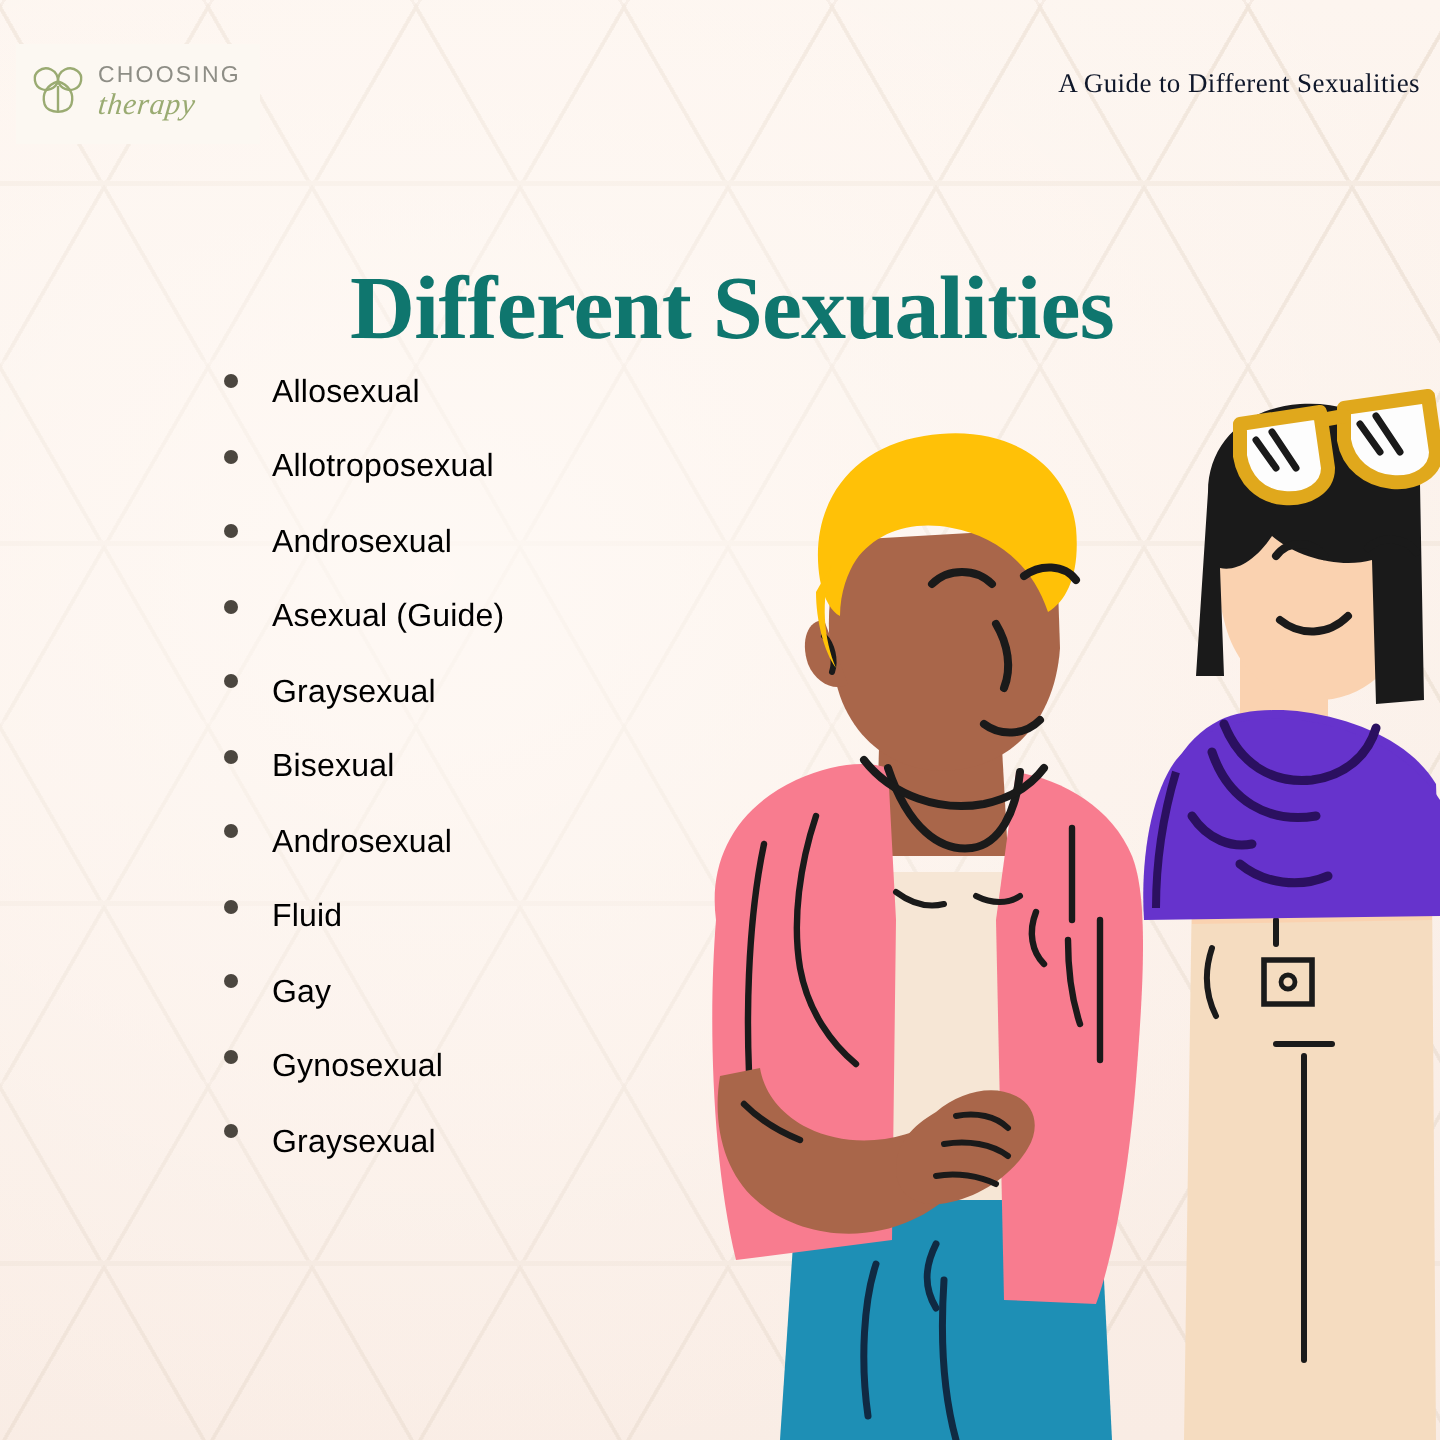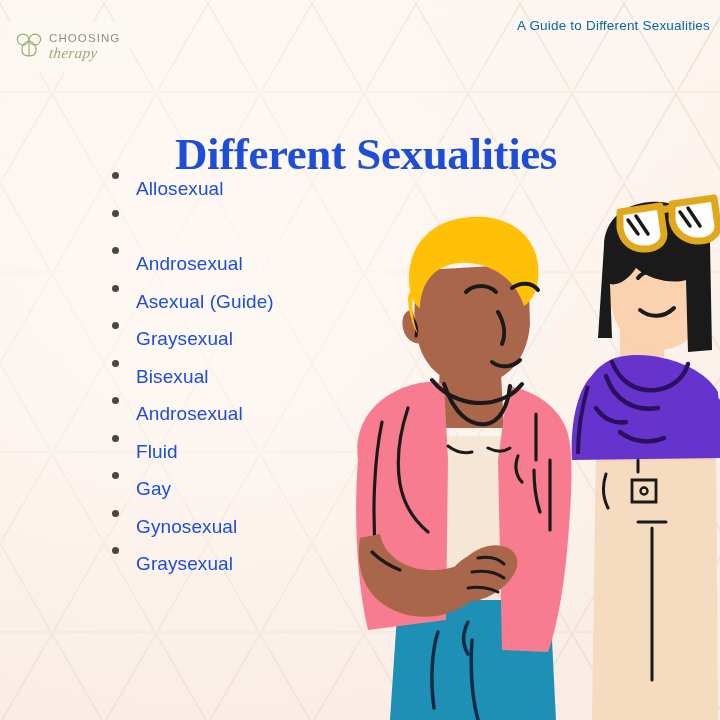--- a/index.html
+++ b/index.html
@@ -80,58 +80,59 @@
     color: #9aab72;
     letter-spacing: 0.4px;
     margin-top: 1px;
     transform: skewX(-6deg);
   }
 
   
   .corner-caption {
     position: absolute;
     right: 10px;
-    top: 18px;
+    top: 34px;
     font-size: 13.5px;
-    color: #0369a1;
+    color: #0f172a;
     letter-spacing: 0.2px;
     white-space: nowrap;
+    font-family: Liberation Serif, serif;
   }
 
   
   .title {
     position: absolute;
     left: 0;
     right: 0;
     top: 98px;
     text-align: center;
     font-family: "Liberation Serif", serif;
     font-weight: bold;
     font-size: 45px;
     letter-spacing: -0.4px;
-    color: #1d4ed8;
+    color: #0f766e;
     padding-left: 12px;
   }
 
   
   .list {
     position: absolute;
     left: 112px;
     top: 178px;
     margin: 0;
     padding: 0;
     list-style: none;
     z-index: 6;
   }
   .list li {
     display: flex;
-    align-items: flex-start;
+    align-items: center;
     height: 37.5px;
-    font-size: 19px;
-    color: #1d4ed8;
+    font-size: 16px;
+    color: #000000;
     letter-spacing: 0.1px;
   }
   .bullet {
     width: 7px;
     height: 7px;
     border-radius: 50%;
     background: #4b463f;
     flex: 0 0 auto;
     margin-right: 17px;
     position: relative;
@@ -311,20 +312,21 @@
     </svg>
   </div>
 
   <ul class="list">
     <li>
         <span class="bullet"></span>
         <span>Allosexual</span>
       </li>
     <li>
         <span class="bullet"></span>
+        <span>Allotroposexual</span>
       </li>
     <li>
         <span class="bullet"></span>
         <span>Androsexual</span>
       </li>
     <li>
         <span class="bullet"></span>
         <span>Asexual (Guide)</span>
       </li>
     <li>

